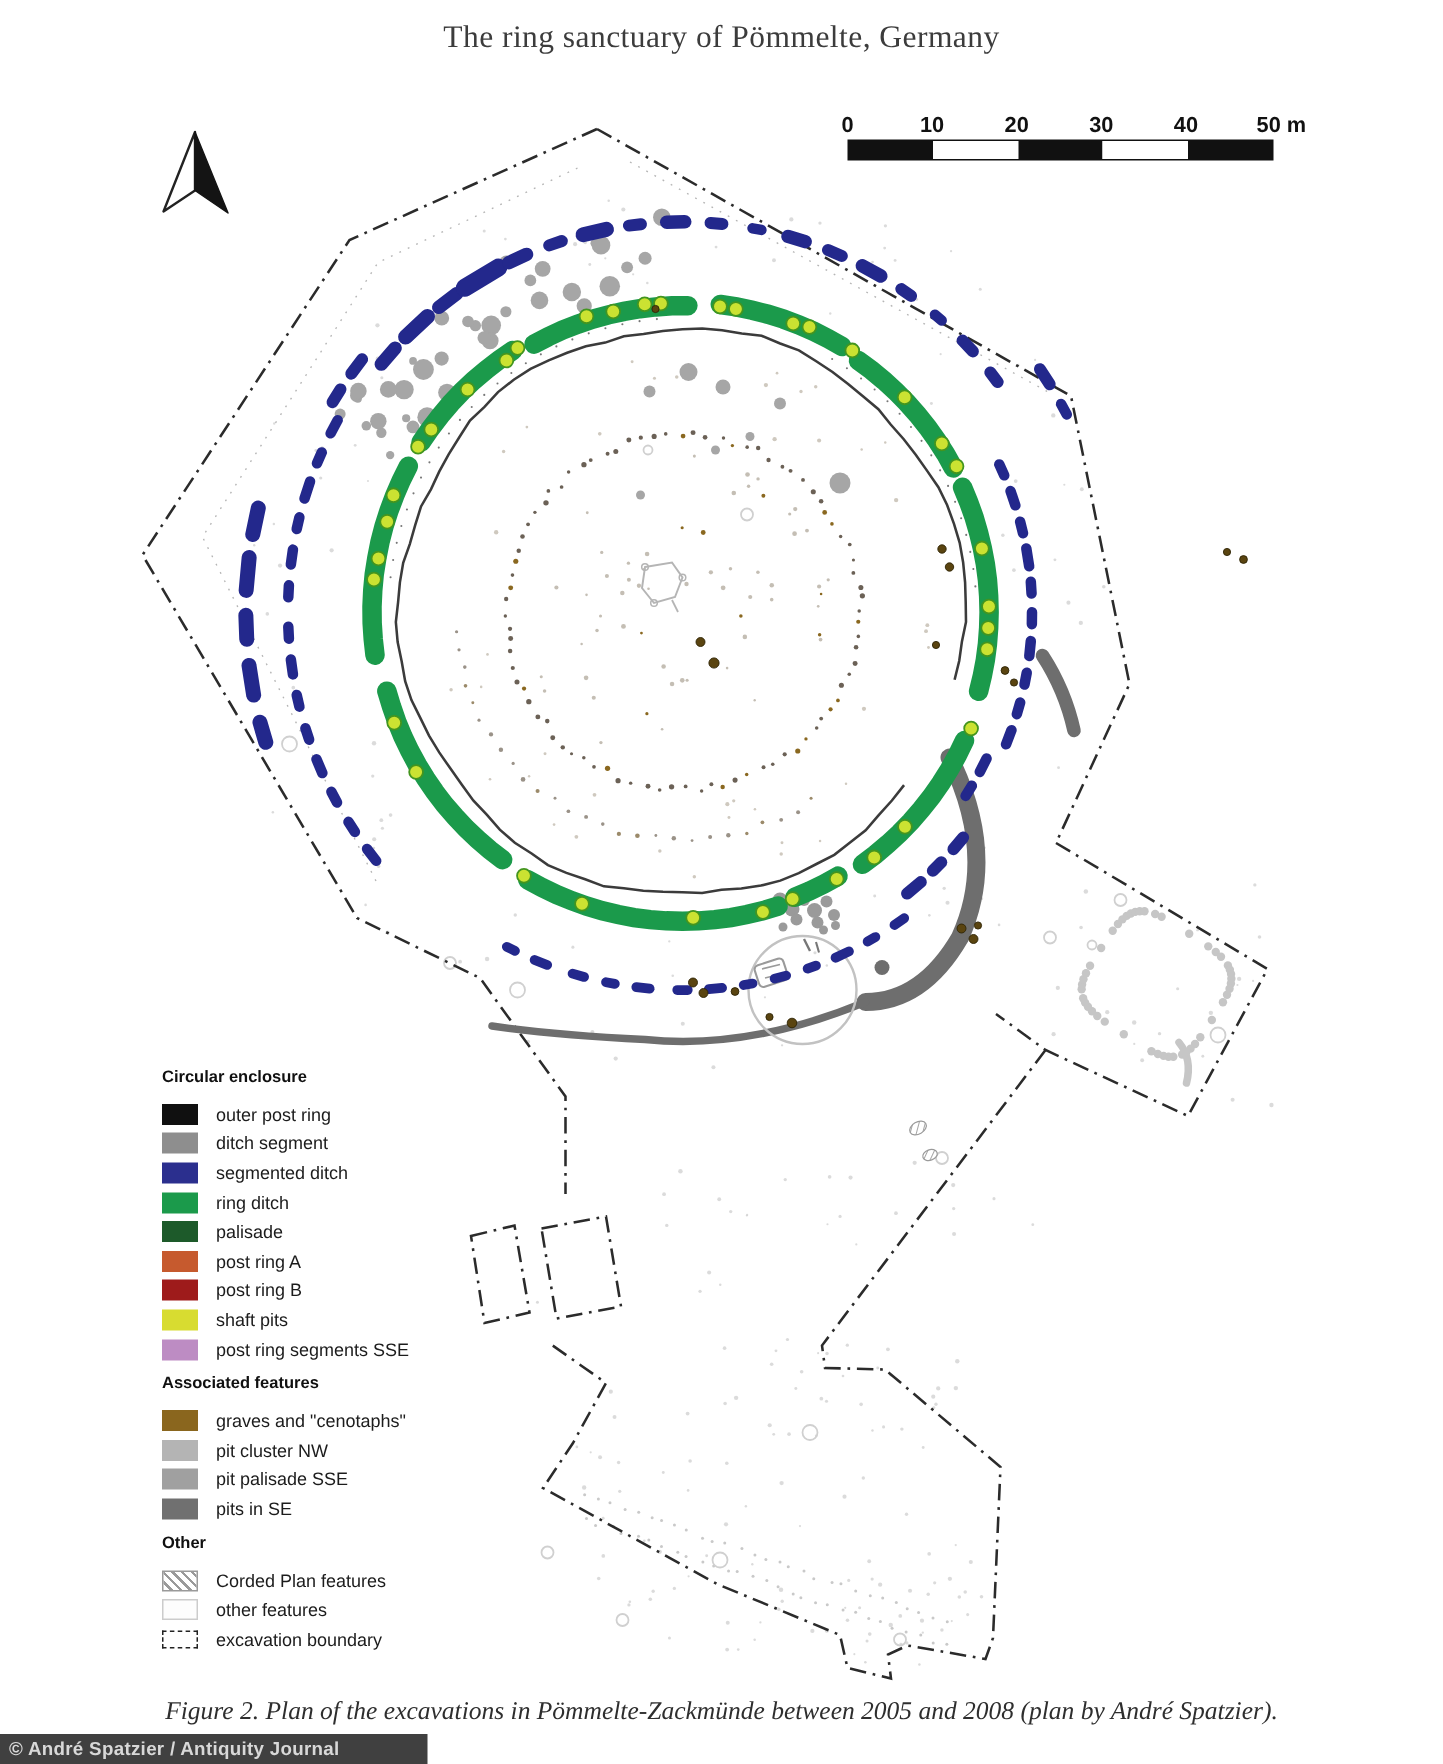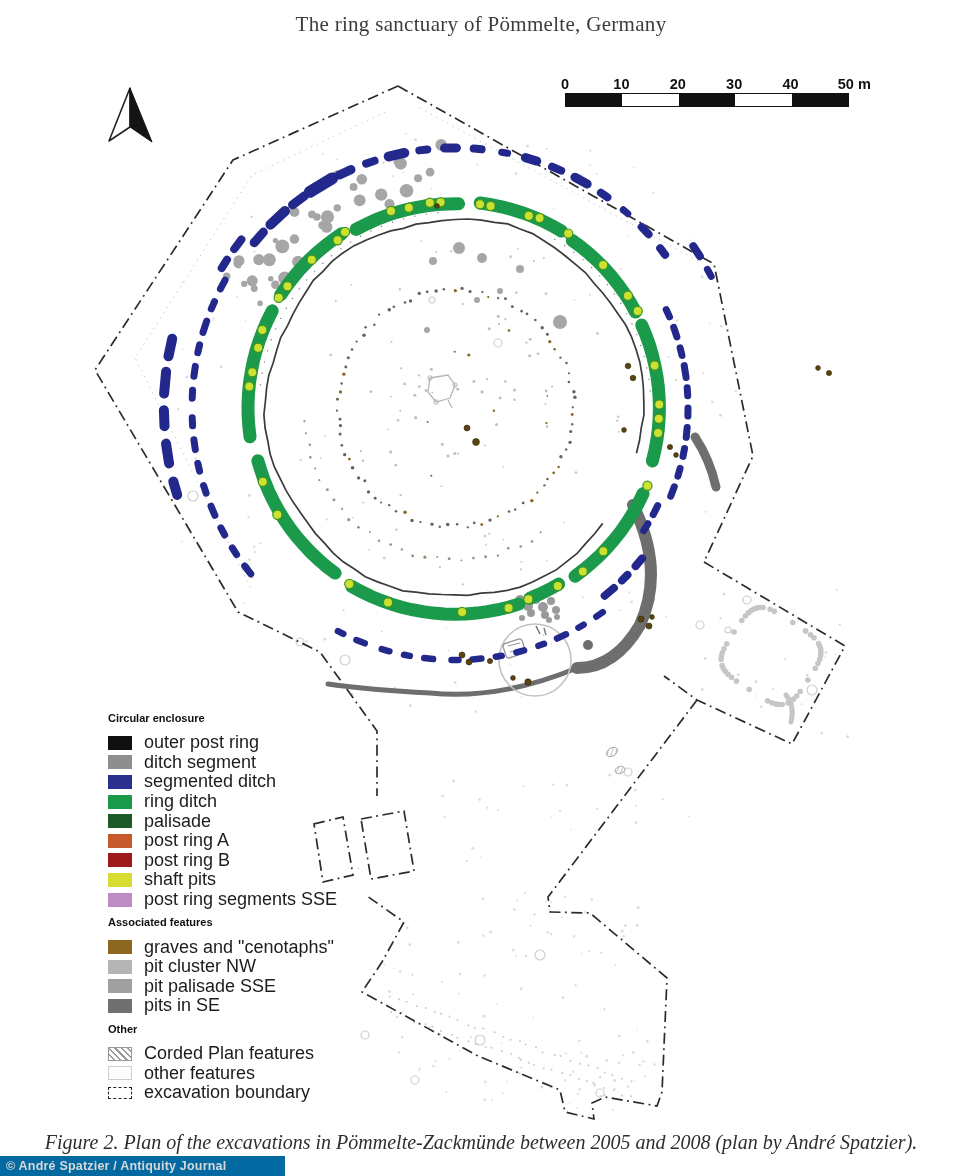--- a/index.html
+++ b/index.html
@@ -19,24 +19,24 @@
   #scalebar .bar div{flex:1;height:100%;}
   
   #legend{position:absolute;left:108px;top:705px;width:230px;}
   .lg-title{font-size:11px;font-weight:bold;color:#101010;margin:7px 0 9px 0;}
   .lg-row{display:flex;align-items:center;height:19.6px;}
   .lg-sw{width:24px;height:14px;margin-right:12px;flex:0 0 24px;box-sizing:border-box;}
   .lg-sw.hatched{border:1px solid #9a9a9a;
        background:repeating-linear-gradient(45deg,#ffffff 0 3px,#9a9a9a 3px 4.5px);}
   .lg-sw.outline{background:#fdfdfd;border:1px solid #cccccc;}
   .lg-sw.dashdot{background:transparent;border:1.6px dashed #222;height:12px;width:22px;}
-  .lg-label{font-size:18px;color:#1c1c1c;}
+  .lg-label{font-size:12px;color:#1c1c1c;}
   #caption{position:absolute;top:1131px;left:0;width:962px;text-align:center;
-       font-family:"Liberation Serif",serif;font-style:italic;font-size:20px;color:#2e2e2e;}
-  #credit{position:absolute;left:0;top:1156px;width:285px;height:20px;background:#0369a1;
+       font-family:"Liberation Serif",serif;font-style:italic;font-size:17px;color:#2e2e2e;}
+  #credit{position:absolute;left:0;top:1156px;width:285px;height:20px;background:#404040;
        color:#d8d8d8;font-size:12.5px;font-weight:bold;line-height:20px;padding-left:6px;
        box-sizing:border-box;letter-spacing:.2px;}
 </style>
 </head>
 <body>
 
 <div id="fig-title">The ring sanctuary of Pömmelte, Germany</div>
 
 <svg id="plan-svg" width="962" height="1176" viewBox="0 0 962 1176">
     <defs>

